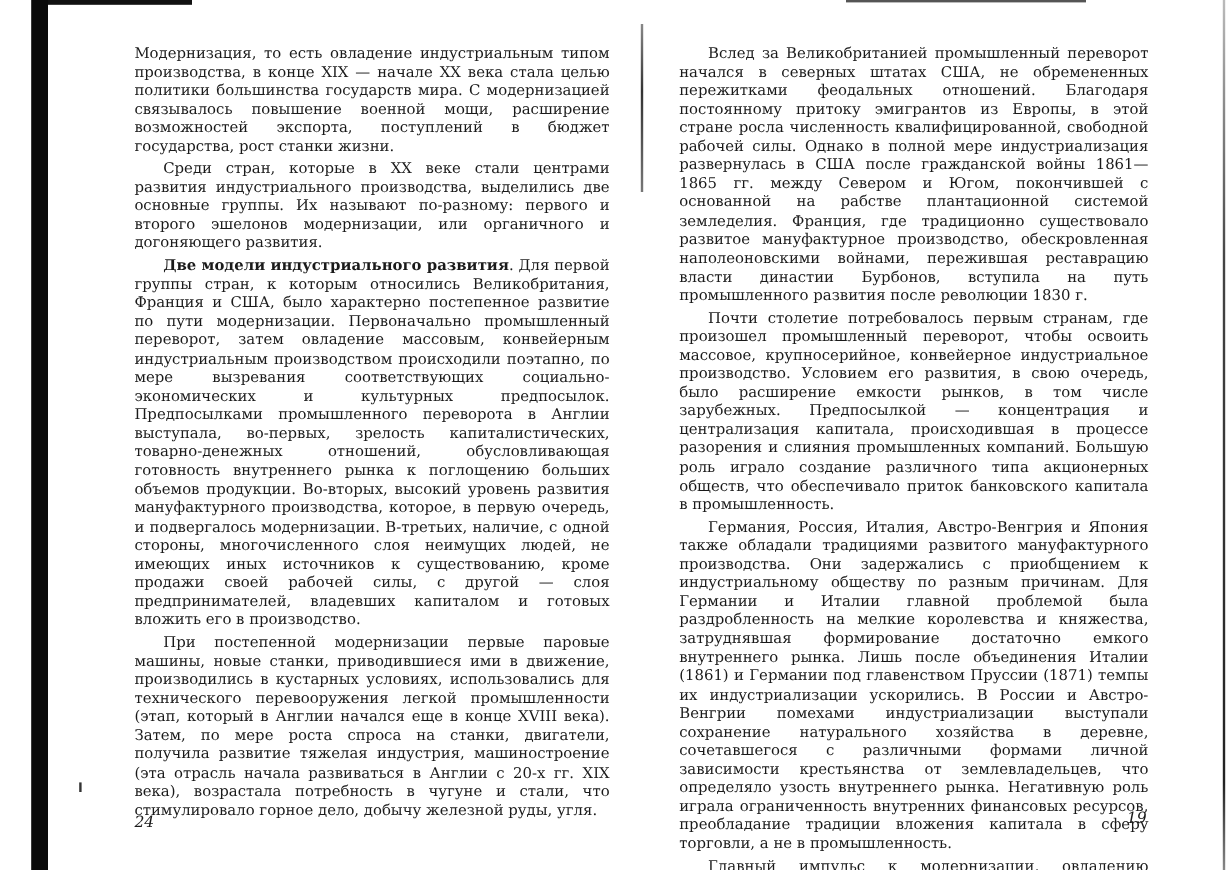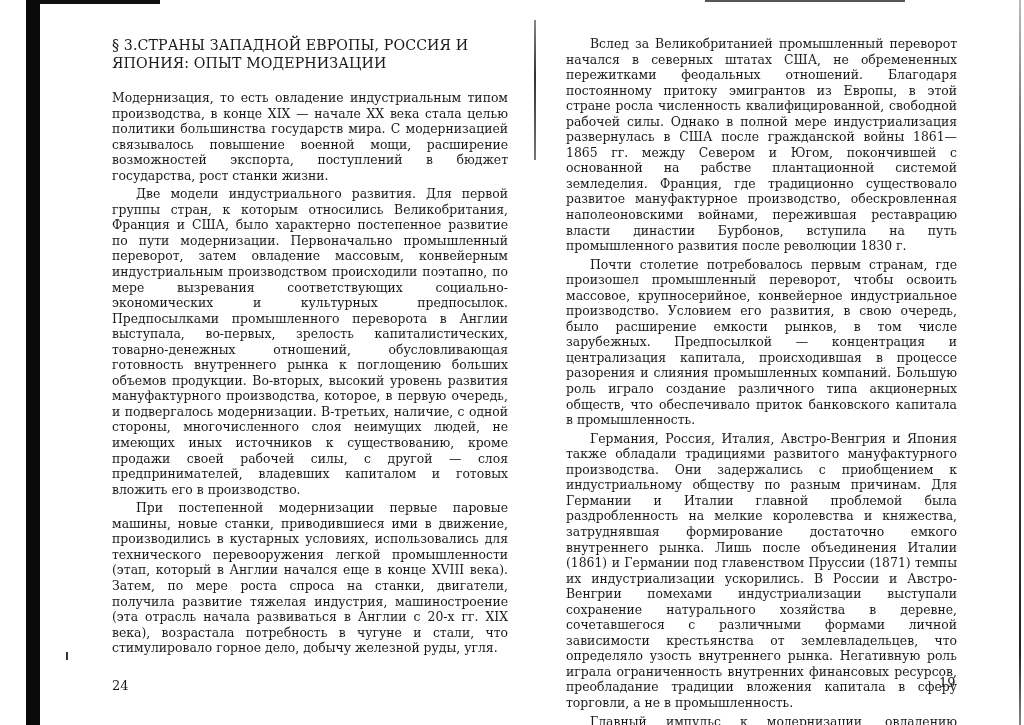--- a/index.html
+++ b/index.html
@@ -37,40 +37,40 @@
   }
   .page-left { left: 112px; width: 396px; }
   .page-right { left: 566px; width: 391px; }
   .chapter-title {
     font-size: 14.2px; line-height: 18px; margin: 0 0 18px 0;
     font-weight: normal; text-align: left; letter-spacing: 0.1px;
   }
   p { margin: 0; text-indent: 0; }
   p.indent { text-indent: 24px; }
   p.gap { margin-top: 3px; }
-  b { font-weight: normal; }
+  b { font-weight: bold; }
   .page-num {
-    position: absolute; font-size: 13px;
+    position: absolute; font-size: 13px; font-style: italic;
   }
   .page-num-left { left: 112px; top: 678px; }
   .page-num-right { left: 939px; top: 675px; }
 </style>
 </head>
 <body>
 
 <div class="scan-border-left"></div>
 <div class="scan-top-left"></div>
 <div class="scan-top-right"></div>
 <div class="gutter-line"></div>
 <div class="right-border"></div>
 <div class="margin-mark"></div>
 
 <div class="page page-left">
-  <h1 class="chapter-title">§ 3.СТРАНЫ ЗАПАДНОЙ ЕВРОПЫ, РОССИЯ И ЯПОНИЯ: ОПЫТ МОДЕРНИЗАЦИИ</h1>
   <p>Модернизация, то есть овладение индустриальным типом производства, в конце XIX — начале XX века стала целью политики большинства государств мира. С модернизацией связывалось повышение военной мощи, расширение возможностей экспорта, поступлений в бюджет государства, рост станки жизни.</p>
+  <p class="indent gap">Среди стран, которые в XX веке стали центрами развития индустриального производства, выделились две основные группы. Их называют по-разному: первого и второго эшелонов модернизации, или органичного и догоняющего развития.</p>
   <p class="indent gap"><b>Две модели индустриального развития</b><span>. Для первой группы стран, к которым относились Великобритания, Франция и США, было характерно постепенное развитие по пути модернизации. Первоначально промышленный переворот, затем овладение массовым, конвейерным индустриальным производством происходили поэтапно, по мере вызревания соответствующих социально-экономических и культурных предпосылок. Предпосылками промышленного переворота в Англии выступала, во-первых, зрелость капиталистических, товарно-денежных отношений, обусловливающая готовность внутреннего рынка к поглощению больших объемов продукции. Во-вторых, высокий уровень развития мануфактурного производства, которое, в первую очередь, и подвергалось модернизации. В-третьих, наличие, с одной стороны, многочисленного слоя неимущих людей, не имеющих иных источников к существованию, кроме продажи своей рабочей силы, с другой — слоя предпринимателей, владевших капиталом и готовых вложить его в производство.</span></p>
   <p class="indent gap">При постепенной модернизации первые паровые машины, новые станки, приводившиеся ими в движение, производились в кустарных условиях, использовались для технического перевооружения легкой промышленности (этап, который в Англии начался еще в конце XVIII века). Затем, по мере роста спроса на станки, двигатели, получила развитие тяжелая индустрия, машиностроение (эта отрасль начала развиваться в Англии с 20-х гг. XIX века), возрастала потребность в чугуне и стали, что стимулировало горное дело, добычу железной руды, угля.</p>
 </div>
 <div class="page-num page-num-left">24</div>
 
 <div class="page page-right">
   <p class="indent">Вслед за Великобританией промышленный переворот начался в северных штатах США, не обремененных пережитками феодальных отношений. Благодаря постоянному притоку эмигрантов из Европы, в этой стране росла численность квалифицированной, свободной рабочей силы. Однако в полной мере индустриализация развернулась в США после гражданской войны 1861—1865 гг. между Севером и Югом, покончившей с основанной на рабстве плантационной системой земледелия. Франция, где традиционно существовало развитое мануфактурное производство, обескровленная наполеоновскими войнами, пережившая реставрацию власти династии Бурбонов, вступила на путь промышленного развития после революции 1830 г.</p>
   <p class="indent gap">Почти столетие потребовалось первым странам, где произошел промышленный переворот, чтобы освоить массовое, крупносерийное, конвейерное индустриальное производство. Условием его развития, в свою очередь, было расширение емкости рынков, в том числе зарубежных. Предпосылкой — концентрация и централизация капитала, происходившая в процессе разорения и слияния промышленных компаний. Большую роль играло создание различного типа акционерных обществ, что обеспечивало приток банковского капитала в промышленность.</p>
   <p class="indent gap">Германия, Россия, Италия, Австро-Венгрия и Япония также обладали традициями развитого мануфактурного производства. Они задержались с приобщением к индустриальному обществу по разным причинам. Для Германии и Италии главной проблемой была раздробленность на мелкие королевства и княжества, затруднявшая формирование достаточно емкого внутреннего рынка. Лишь после объединения Италии (1861) и Германии под главенством Пруссии (1871) темпы их индустриализации ускорились. В России и Австро-Венгрии помехами индустриализации выступали сохранение натурального хозяйства в деревне, сочетавшегося с различными формами личной зависимости крестьянства от землевладельцев, что определяло узость внутреннего рынка. Негативную роль играла ограниченность внутренних финансовых ресурсов, преобладание традиции вложения капитала в сферу торговли, а не в промышленность.</p>
   <p class="indent gap">Главный импульс к модернизации, овладению индустриальным производством в странах догоняющего развития ча-</p>

